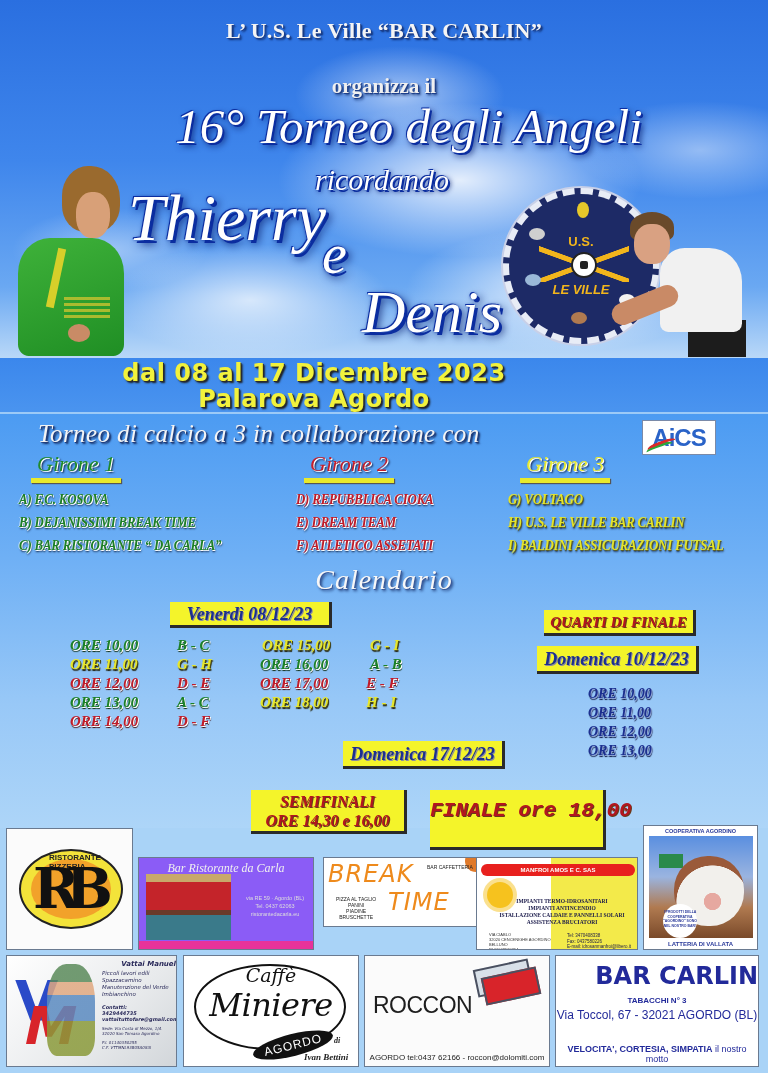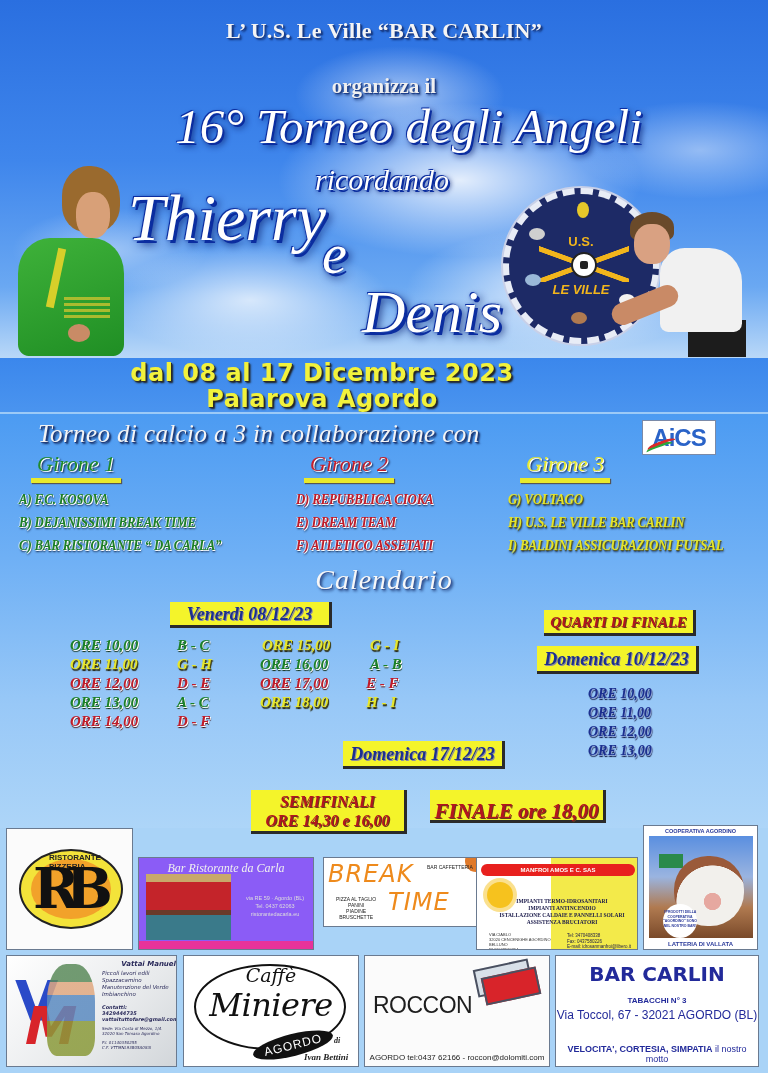--- a/index.html
+++ b/index.html
@@ -78,21 +78,21 @@
     .player-right .shirt { position: absolute; left: 54px; top: 36px; width: 82px; height: 84px; background: #f1f1f1; border-radius: 30% 40% 10% 10%; }
     .player-right .pants { position: absolute; left: 82px; top: 108px; width: 58px; height: 37px; background: #1c1c1c; }
     .player-right .arm { position: absolute; left: 4px; top: 82px; width: 70px; height: 22px; background: #c98a66; border-radius: 12px; transform: rotate(-22deg); }
 
     
     .date-band {
       position: absolute; left: 0; top: 358px; width: 768px; height: 54px;
       background: linear-gradient(180deg, #3b87ec, #4a94ef);
     }
     .date-line {
-      position: absolute; left: 16px; width: 612px; text-align: center;
+      position: absolute; left: 8px; width: 612px; text-align: center;
       font-family: "DejaVu Sans", sans-serif; font-weight: bold; color: #f2f23c;
       text-shadow: 1px 1px 0 #2b2b2b, 2px 2px 2px #1b1b1b; letter-spacing: 0.5px;
     }
     .date-line.l1 { top: 1px; font-size: 24px; }
     .date-line.l2 { top: 27px; font-size: 24px; }
 
     
     .info {
       position: absolute; left: 0; top: 412px; width: 768px; height: 416px;
       background: linear-gradient(180deg, #4c9bf2 0%, #6fb0f5 35%, #98c8f7 70%, #add5f8 100%);
@@ -143,21 +143,21 @@
       white-space: nowrap;
     }
     .ybox.blue { color: #1c2f8f; text-shadow: 1px 1px 0 #8a8aa0; }
     .ybox.red { color: #b3151f; text-shadow: 1px 1px 0 #6a3a1a; }
 
     .venerdi { left: 170px; top: 188px; width: 162px; height: 26px; font-size: 18px; line-height: 24px; }
     .quarti { left: 544px; top: 196px; width: 152px; height: 26px; font-size: 15px; line-height: 24px; }
     .dom10 { left: 537px; top: 232px; width: 162px; height: 28px; font-size: 18px; line-height: 26px; }
     .dom17 { left: 343px; top: 327px; width: 162px; height: 28px; font-size: 18px; line-height: 26px; }
     .semi { left: 251px; top: 376px; width: 156px; height: 44px; font-size: 16px; line-height: 19px; padding-top: 2px; }
-    .finale { left: 430px; top: 376px; width: 176px; height: 33px; font-size: 21px; line-height: 42px; }
+    .finale { left: 430px; top: 376px; width: 176px; height: 60px; font-size: 21px; line-height: 42px; font-family: Liberation Mono, monospace; }
 
     .match-row { position: absolute; height: 19px; line-height: 19px; font-family: "Liberation Serif", serif; font-weight: bold; font-style: italic; font-size: 15px; white-space: nowrap; }
     .match-row span { position: absolute; top: 0; }
     .c-green { color: #1c8026; text-shadow: 1px 1px 0 #fff, 1px 2px 1px #0c2a10; }
     .c-yellow { color: #e6e62c; text-shadow: 1px 1px 0 #4a4a18, 1px 2px 1px #1c1c08; }
     .c-red { color: #c01b28; text-shadow: 1px 1px 0 #fff, 1px 2px 1px #3a0808; }
     .c-blue { color: #1c2f8f; text-shadow: 1px 1px 0 #8aa0d0, 1px 2px 1px #0b1640; }
 
     .qf-times { position: absolute; left: 588px; top: 270px; }
     .qf-times div { height: 19px; line-height: 19px; font-family: "Liberation Serif", serif; font-weight: bold; font-style: italic; font-size: 14px; }
@@ -218,21 +218,21 @@
     .s-miniere .ivan { position: absolute; left: 120px; top: 96px; font-family: "Liberation Serif", serif; font-weight: bold; font-style: italic; font-size: 9px; color: #222; }
 
     .s-roccon { left: 364px; top: 955px; width: 186px; height: 112px; background: #fbfbfb; }
     .s-roccon .card1 { position: absolute; left: 110px; top: 8px; width: 56px; height: 28px; background: #d8e0e8; border: 2px solid #4a5060; transform: rotate(-12deg); }
     .s-roccon .card2 { position: absolute; left: 118px; top: 16px; width: 56px; height: 28px; background: #d8242a; border: 2px solid #4a5060; transform: rotate(-12deg); }
     .s-roccon .w1 { position: absolute; left: 8px; top: 36px; font-family: "Liberation Sans", sans-serif; font-size: 23px; color: #1e1e1e; letter-spacing: -0.5px; }
     .s-roccon .w2 { position: absolute; left: 8px; top: 60px; font-family: "Liberation Sans", sans-serif; font-size: 23px; color: #1e1e1e; letter-spacing: -0.5px; }
     .s-roccon .foot { position: absolute; left: 0; width: 100%; bottom: 4px; text-align: center; font-family: "Liberation Sans", sans-serif; font-size: 8px; color: #222; }
 
     .s-carlin { left: 555px; top: 955px; width: 204px; height: 112px; background: #fff; }
-    .s-carlin .name { position: absolute; left: 0; width: 100%; top: 6px; text-align: center; font-family: "DejaVu Sans", sans-serif; font-weight: bold; font-size: 20px; color: #222a9a; }
+    .s-carlin .name { position: absolute; left: 0; width: 100%; top: 6px; text-align: right; font-family: "DejaVu Sans", sans-serif; font-weight: bold; font-size: 24px; color: #222a9a; }
     .s-carlin .tab { position: absolute; left: 0; width: 100%; top: 40px; text-align: center; font-family: "Liberation Sans", sans-serif; font-weight: bold; font-size: 8px; color: #222a9a; }
     .s-carlin .addr { position: absolute; left: 0; width: 100%; top: 52px; text-align: center; font-family: "Liberation Sans", sans-serif; font-size: 12px; color: #222a9a; }
     .s-carlin .motto { position: absolute; left: 0; width: 100%; top: 88px; text-align: center; font-family: "Liberation Sans", sans-serif; font-size: 9px; color: #222a9a; }
     .s-carlin .motto b { font-weight: bold; }
   </style>
 </head>
 <body>
 
 <section class="hero">
   <div class="club-title">L’ U.S. Le Ville “BAR CARLIN”</div>

